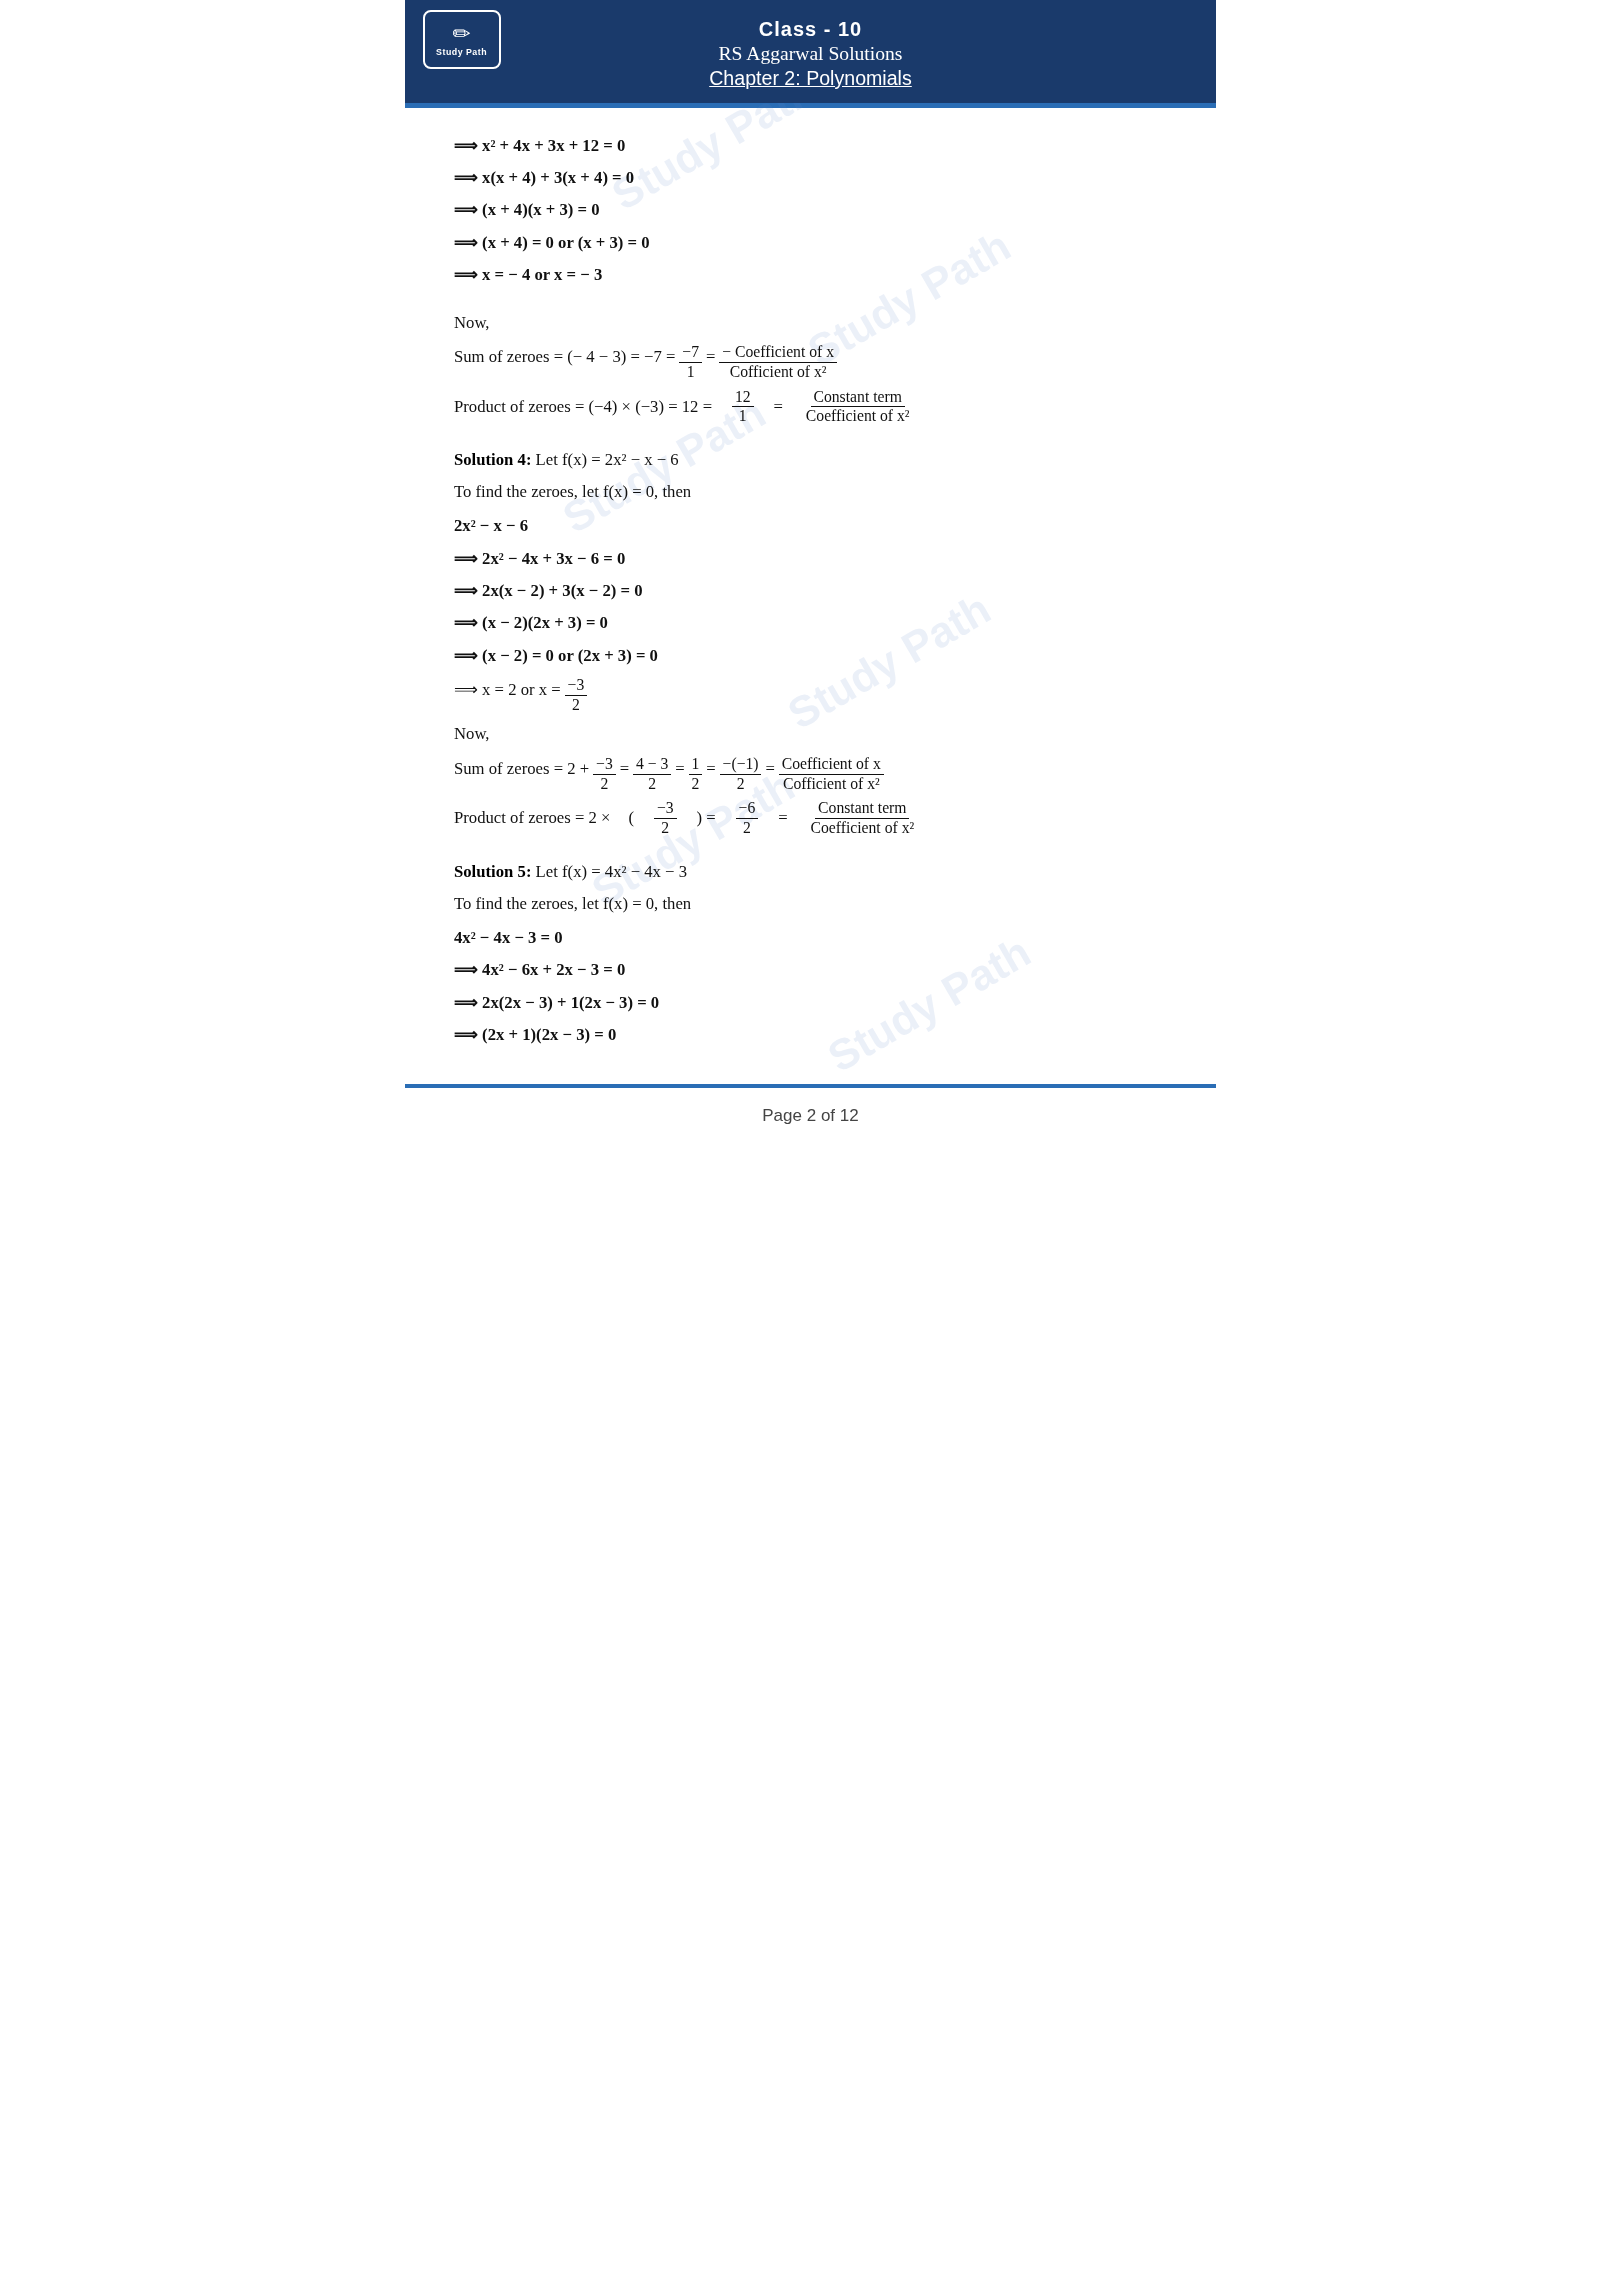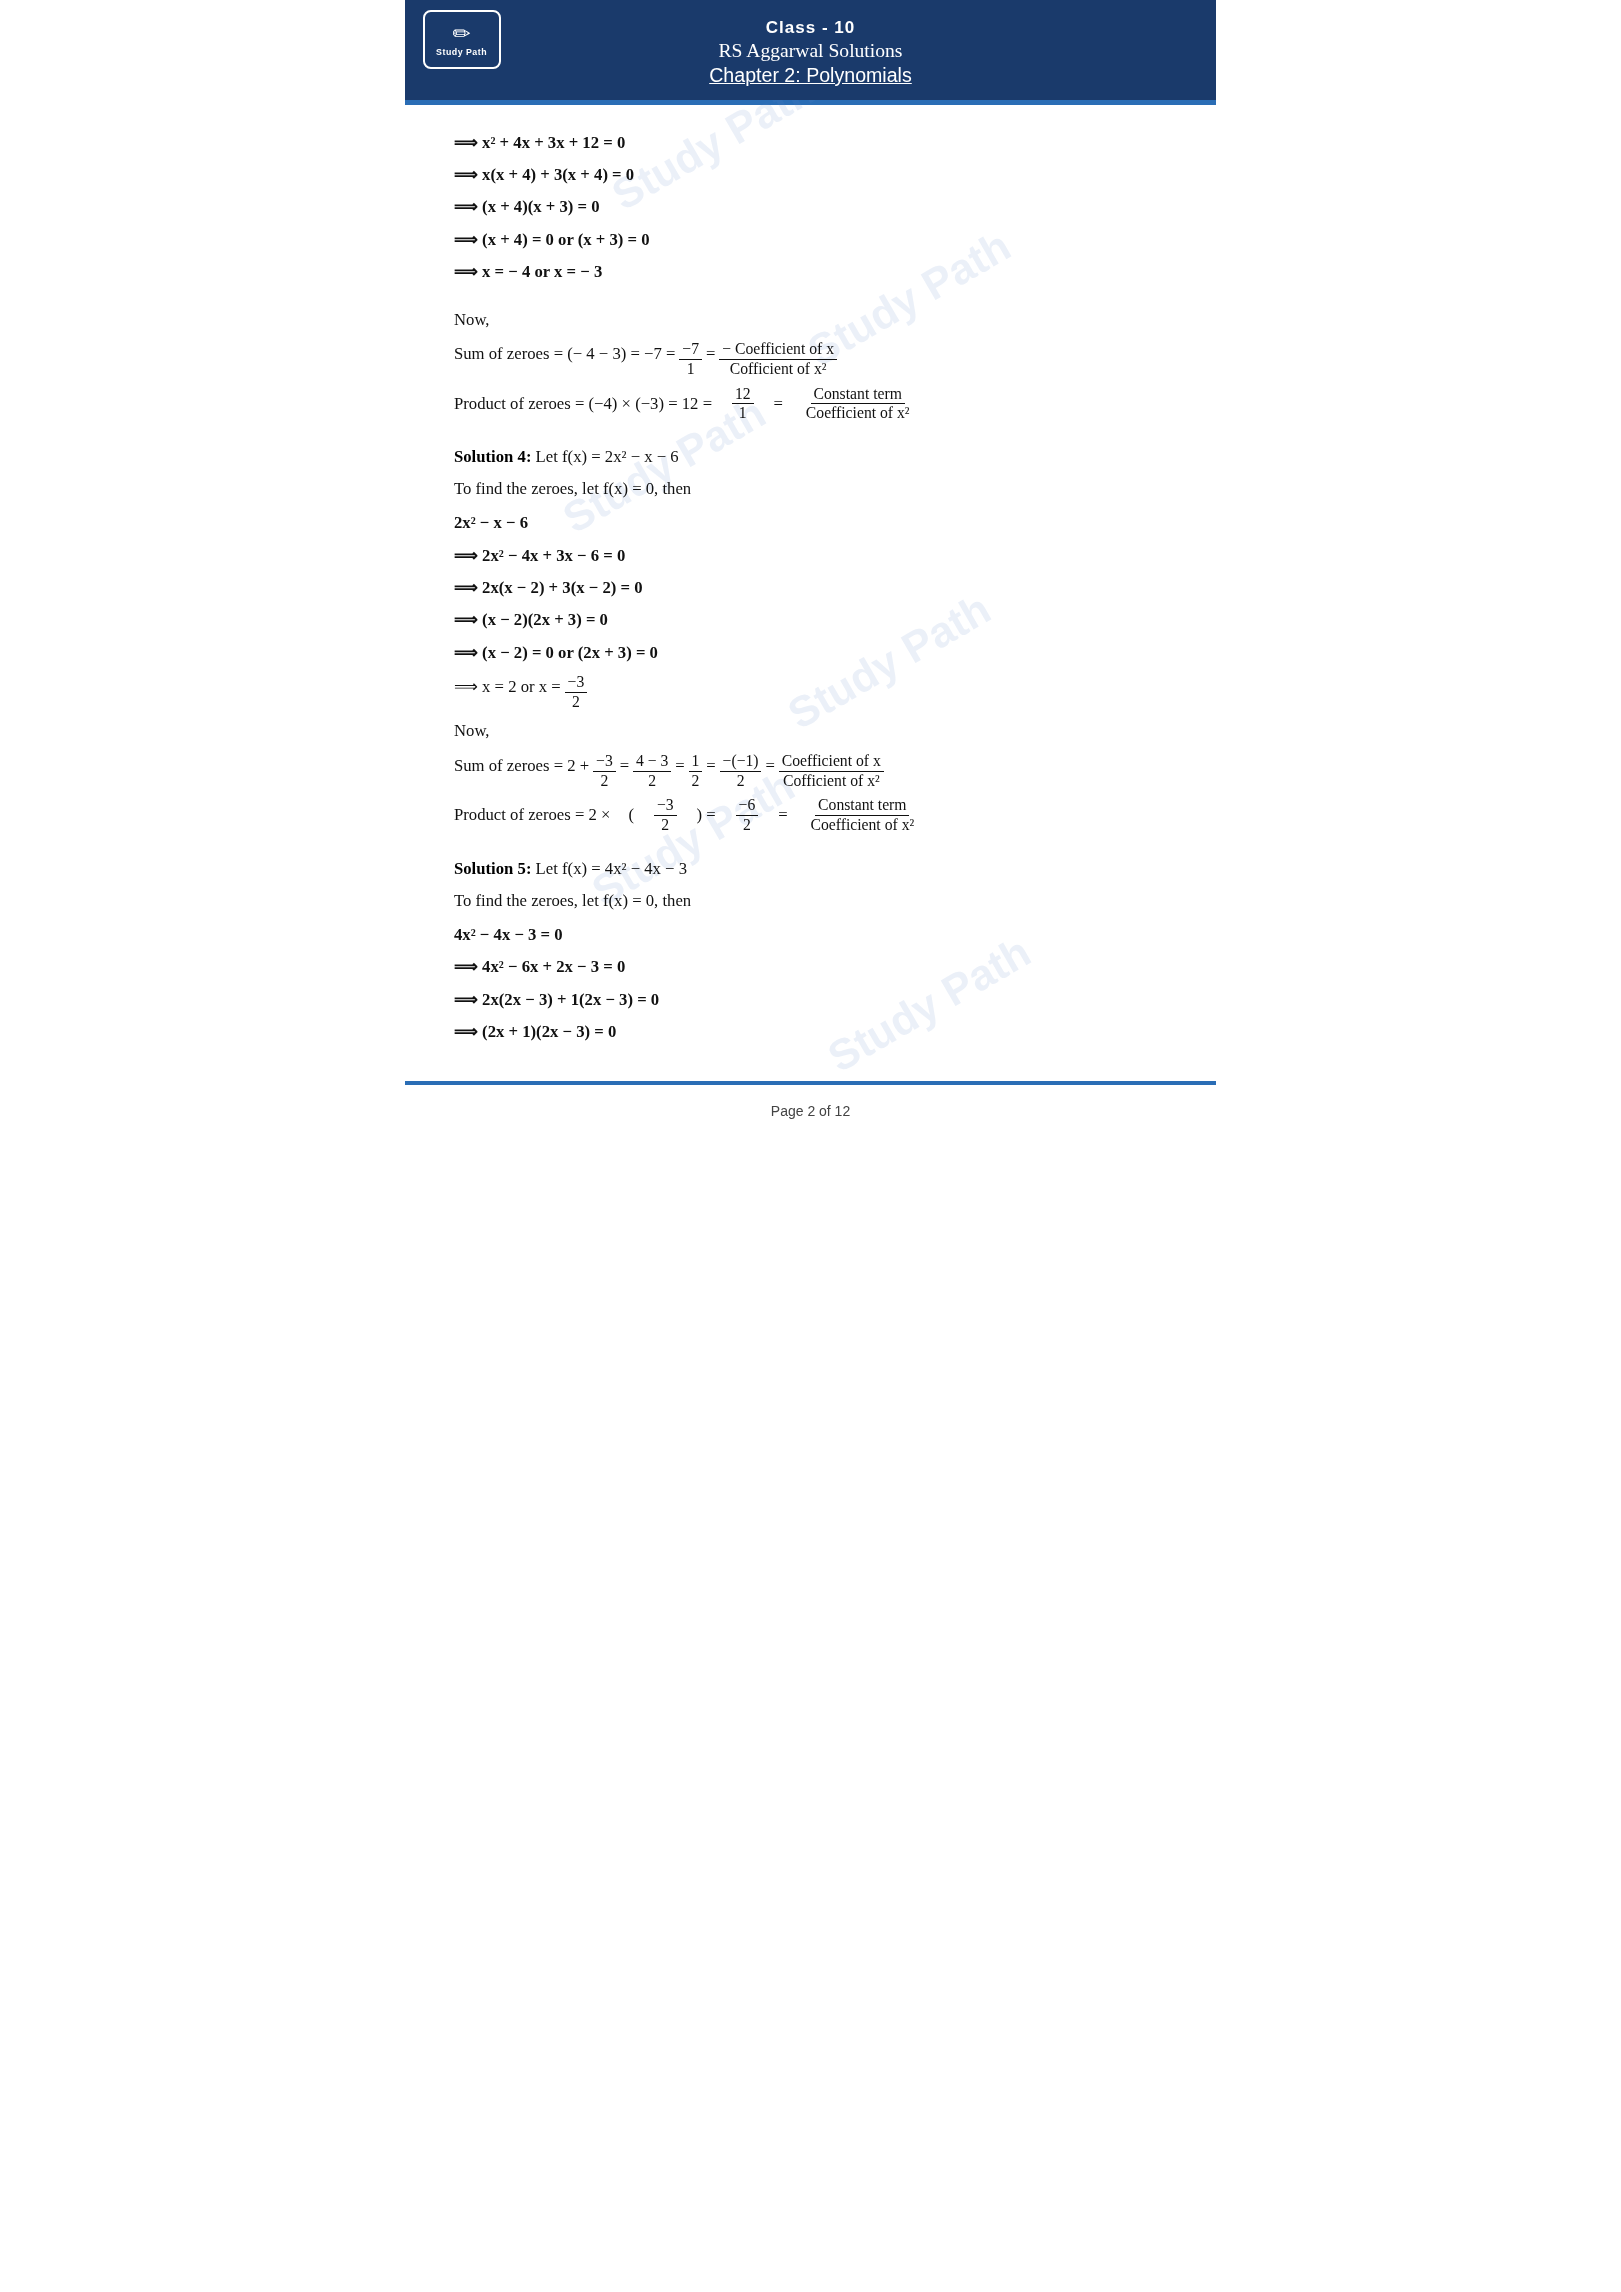--- a/index.html
+++ b/index.html
@@ -48,21 +48,21 @@
       color: #fff;
     }
     .logo-text {
       font-size: 8.8px;
       color: #fff;
       font-weight: bold;
       font-family: Arial, sans-serif;
       letter-spacing: 0.5px;
     }
     .header-title-line1 {
-      font-size: 17px;
+      font-size: 20px;
       font-weight: bold;
       font-family: Arial, sans-serif;
       letter-spacing: 1px;
     }
     .header-title-line2 {
       font-size: 19.6px;
       font-family: Liberation Serif, serif;
       margin-top: 2px;
     }
     .header-title-line3 {
@@ -139,21 +139,21 @@
       font-size: 43px;
       font-weight: bold;
       font-family: Arial, sans-serif;
       transform: rotate(-30deg);
       pointer-events: none;
       user-select: none;
       white-space: nowrap;
     }
     .footer {
       text-align: center;
-      font-size: 14px;
+      font-size: 17px;
       color: #444;
       padding: 9.8px 0 17.6px 0;
       font-family: Arial, sans-serif;
     }
     .footer-border {
       height: 3.9px;
       background: #2a6db5;
       margin-bottom: 7.8px;
     }
   </style>

